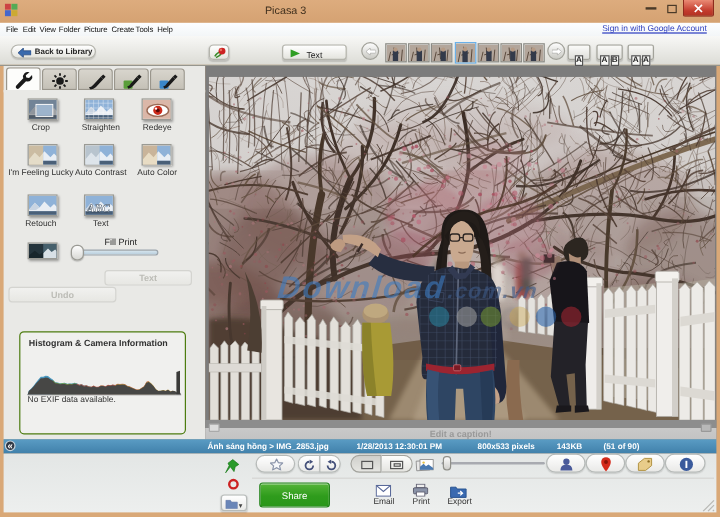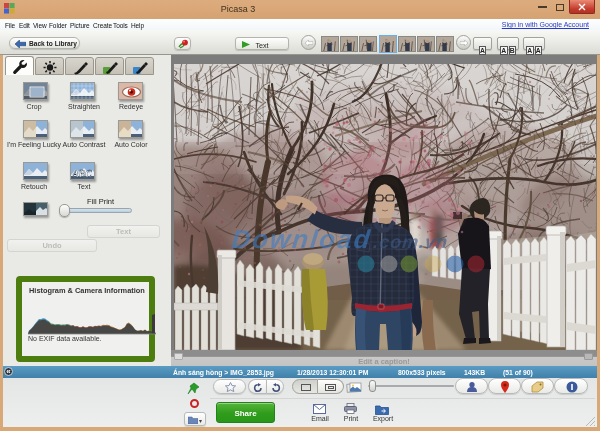--- a/index.html
+++ b/index.html
@@ -256,21 +256,21 @@
           <rect width="25" height="14" fill="#24343c"></rect>
           <path d="M12,14 L12,0 L25,0 L25,14 Z" fill="#46606c"></path>
           <path d="M12,8 L16,4 L19,7 L22,5 L25,8 L25,14 L12,14 Z" fill="#d8e0e6"></path>
           <path d="M0,10 L5,6 L9,9 L12,7 L12,14 L0,14 Z" fill="#18262c"></path>
         </svg></div>
 <div class="abs" style="left:84px;top:142px;font-size:7.5px;color:#222">Fill Print</div>
 <div class="abs" style="left:59px;top:152.5px;width:70px;height:5px;border:1px solid #9aa4ac;border-radius:3px;background:linear-gradient(#d5e4ed,#b8cedd)"></div>
 <div class="abs" style="left:56px;top:149px;width:11px;height:13px;background:linear-gradient(#fdfdfd,#d8d8d4);border:1px solid #9a9a94;border-radius:5px;box-shadow:0 1px 1px rgba(0,0,0,.25)"></div>
 <div class="gbtn abs" style="left:4px;top:184px;width:90px">Undo</div>
 <div class="gbtn abs" style="left:84px;top:169.5px;width:73px">Text</div>
-<div class="abs" style="left:13px;top:221px;width:139px;height:86px;background:#f0f0ee;border:6px solid #4d7c0f;border-radius:4px">
+<div class="abs" style="left:13px;top:221px;width:139px;height:86px;background:#f0f0ee;border:1px solid #4d7c0f;border-radius:4px">
 <div class="abs" style="left:7px;top:4px;font-size:7.4px;font-weight:bold;color:#333;white-space:nowrap">Histogram &amp; Camera Information</div>
 <svg class="abs" style="left:5px;top:26px" width="131" height="27" viewBox="0 0 131 27">
           <path d="M1,26 L2,22.6 L4,20.8 L6,18.5 L8,15.7 L10,13.3 L12,10.9 L14,10.9 L16,10.2 L18,10.4 L20,12.1 L22,13.3 L24,15.5 L26,15.8 L28,16.4 L30,16.1 L32,16.0 L34,16.7 L36,16.5 L38,16.5 L40,16.0 L42,16.4 L44,17.6 L46,17.1 L48,18.3 L50,18.0 L52,18.9 L54,19.2 L54,26 Z" fill="#4898c0"></path>
           <path d="M21,26 L22,13.7 L24,15.8 L26,16.1 L28,16.7 L30,16.4 L32,16.4 L34,17.1 L36,16.8 L38,16.9 L40,16.3 L42,16.8 L44,17.9 L46,17.4 L48,18.6 L50,18.2 L52,19.1 L54,19.5 L56,18.5 L58,19.4 L60,19.4 L62,18.3 L64,18.4 L66,19.0 L68,17.9 L70,18.1 L72,17.7 L74,18.1 L76,16.9 L78,17.2 L80,16.9 L82,17.3 L82,26 Z" fill="#7aa040"></path>
           <path d="M41,26 L42,16.6 L44,17.7 L46,17.2 L48,18.4 L50,18.1 L52,19.0 L54,19.3 L56,18.3 L58,19.3 L60,19.3 L62,18.2 L64,18.2 L66,18.8 L68,17.7 L70,18.0 L72,17.5 L74,17.9 L76,16.8 L78,17.0 L80,16.8 L82,17.1 L84,18.4 L86,18.9 L88,19.9 L90,20.7 L92,21.5 L94,21.5 L96,20.2 L98,18.8 L100,15.2 L102,14.5 L102,26 Z" fill="#c86058"></path>
           <path d="M73,26 L74,18.1 L76,17.0 L78,17.3 L80,17.0 L82,17.3 L84,18.6 L86,19.1 L88,20.1 L90,20.9 L92,21.7 L94,21.6 L96,20.4 L98,19.0 L100,15.5 L102,14.8 L104,16.3 L106,18.5 L108,21.4 L110,22.7 L112,22.6 L114,22.1 L116,22.7 L118,21.6 L120,23.1 L122,22.6 L124,23.0 L124,26 Z" fill="#c8a048"></path>
           <path d="M1,26 L2,22.9 L4,21.2 L6,19.1 L8,16.5 L10,14.4 L12,12.2 L14,12.3 L16,11.6 L18,11.7 L20,13.3 L22,14.3 L24,16.4 L26,16.6 L28,17.3 L30,16.9 L32,16.9 L34,17.6 L36,17.3 L38,17.4 L40,16.8 L42,17.2 L44,18.3 L46,17.8 L48,19.0 L50,18.6 L52,19.5 L54,19.8 L56,18.8 L58,19.7 L60,19.7 L62,18.7 L64,18.7 L66,19.3 L68,18.2 L70,18.5 L72,18.1 L74,18.5 L76,17.4 L78,17.6 L80,17.4 L82,17.7 L84,18.9 L86,19.4 L88,20.3 L90,21.1 L92,21.9 L94,21.8 L96,20.6 L98,19.3 L100,15.9 L102,15.3 L104,16.7 L106,18.8 L108,21.6 L110,22.8 L112,22.7 L114,22.2 L116,22.9 L118,21.7 L120,23.2 L122,22.7 L124,23.1 L126,24.6 L128,24.1 L129,26 Z" fill="#474745"></path>
           <path d="M125,26 L125,7 L128,6 L128,26 Z" fill="#3a3a38"></path>
           <path d="M1,26 L129,26" stroke="#888" stroke-width="0.8"></path>
         </svg>
@@ -1950,21 +1950,21 @@
         </svg>
       </div>
 <div class="wbtn abs" style="left:551px;top:0.5px;width:34px;height:16px">
         <svg class="abs" style="left:9px;top:1px" width="16" height="14" viewBox="0 0 16 14">
           <circle cx="8" cy="7" r="5.5" fill="#3a5a9c"></circle>
           <rect x="7.2" y="4" width="1.6" height="6" fill="#fff"></rect>
         </svg>
       </div>
 <div class="abs" style="left:207px;top:20.5px;width:385px;height:1px;background:#d5d5d3"></div>
 <div class="abs" style="left:213px;top:24.5px;width:59px;height:21px;background:linear-gradient(#55b439,#2f9c1c 55%,#2a961a);border:1px solid #22831a;border-radius:3px;box-shadow:inset 0 1px 0 rgba(255,255,255,.4)">
-        <div class="abs" style="left:0;top:6px;width:100%;text-align:center;font-size:8px;font-weight:bold;color:#fff">Share</div>
+        <div class="abs" style="left:0;top:6px;width:100%;text-align:center;font-size:8px;font-weight:normal;color:#fff">Share</div>
       </div>
 <svg class="abs" style="left:310px;top:26px" width="13" height="10" viewBox="0 0 13 10">
         <rect x="0.5" y="0.5" width="12" height="9" fill="#fff" stroke="#5a6a9a" stroke-width="1"></rect>
         <path d="M0.5,0.5 L6.5,5.5 L12.5,0.5" fill="none" stroke="#5a6a9a" stroke-width="1"></path>
       </svg>
 <div class="lbl2 abs" style="left:302px;top:37px;width:30px">Email</div>
 <svg class="abs" style="left:341px;top:25.5px" width="13" height="11" viewBox="0 0 13 11">
         <rect x="3" y="0.5" width="7" height="3" fill="#eee" stroke="#667" stroke-width=".8"></rect>
         <rect x="0.5" y="3.5" width="12" height="5" rx="1" fill="#8a93a8" stroke="#556" stroke-width=".8"></rect>
         <rect x="3" y="7" width="7" height="3.5" fill="#fff" stroke="#667" stroke-width=".8"></rect>

